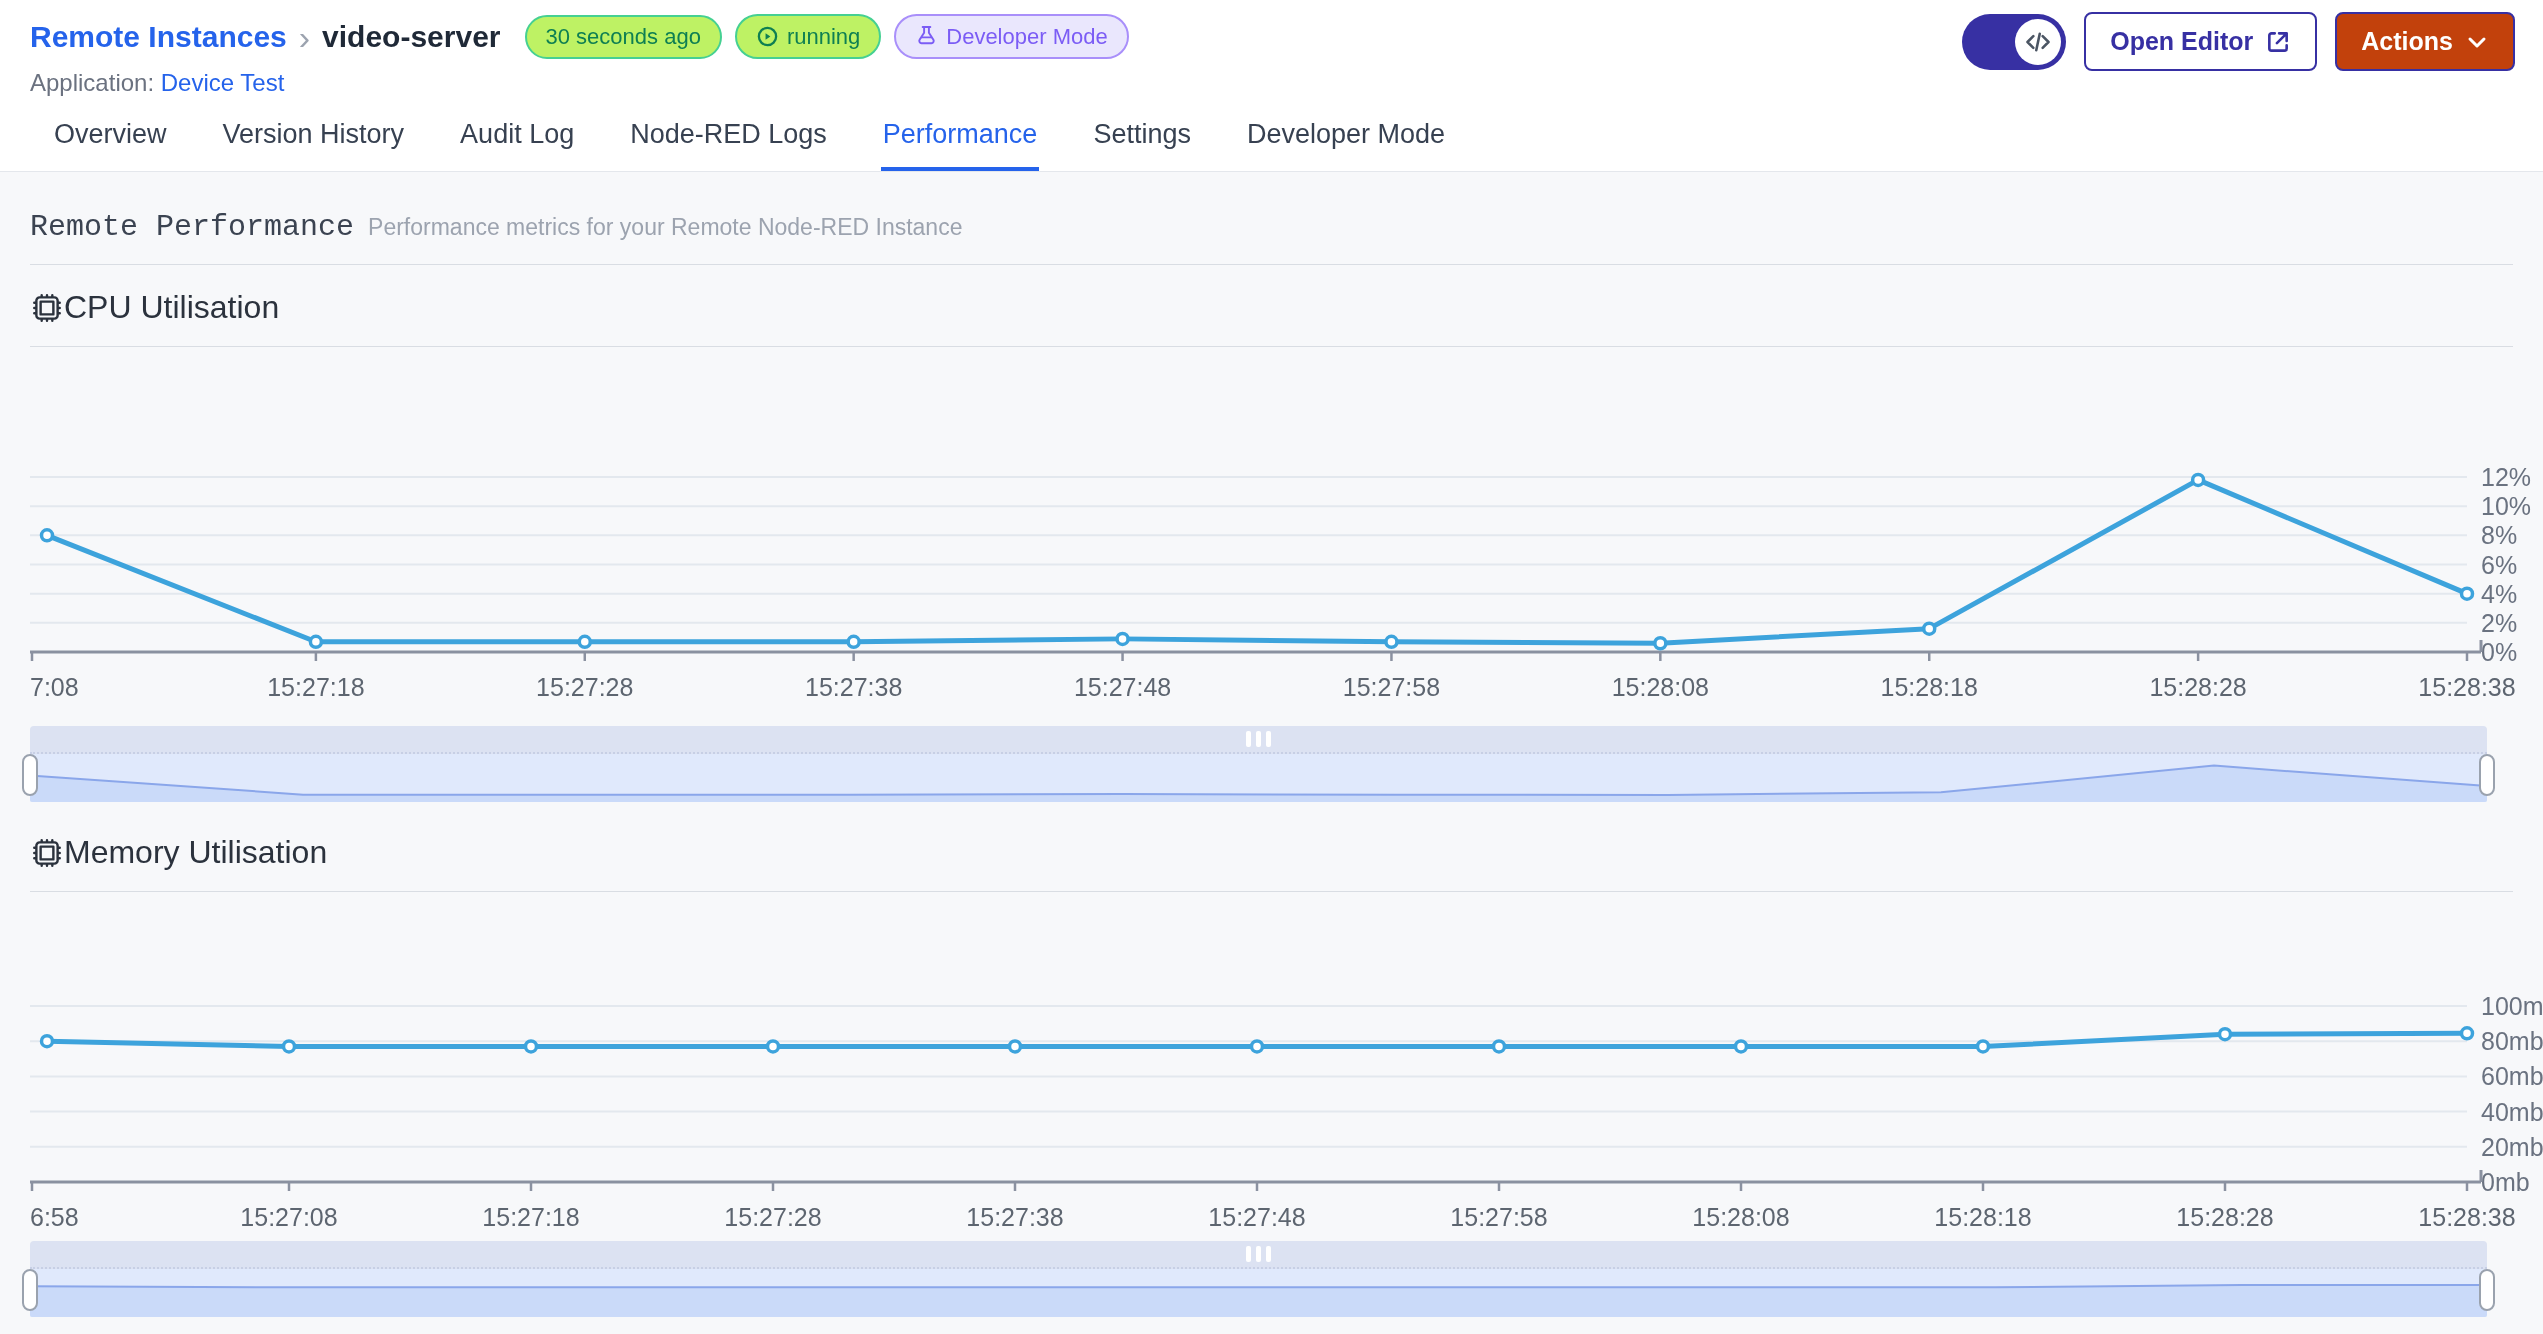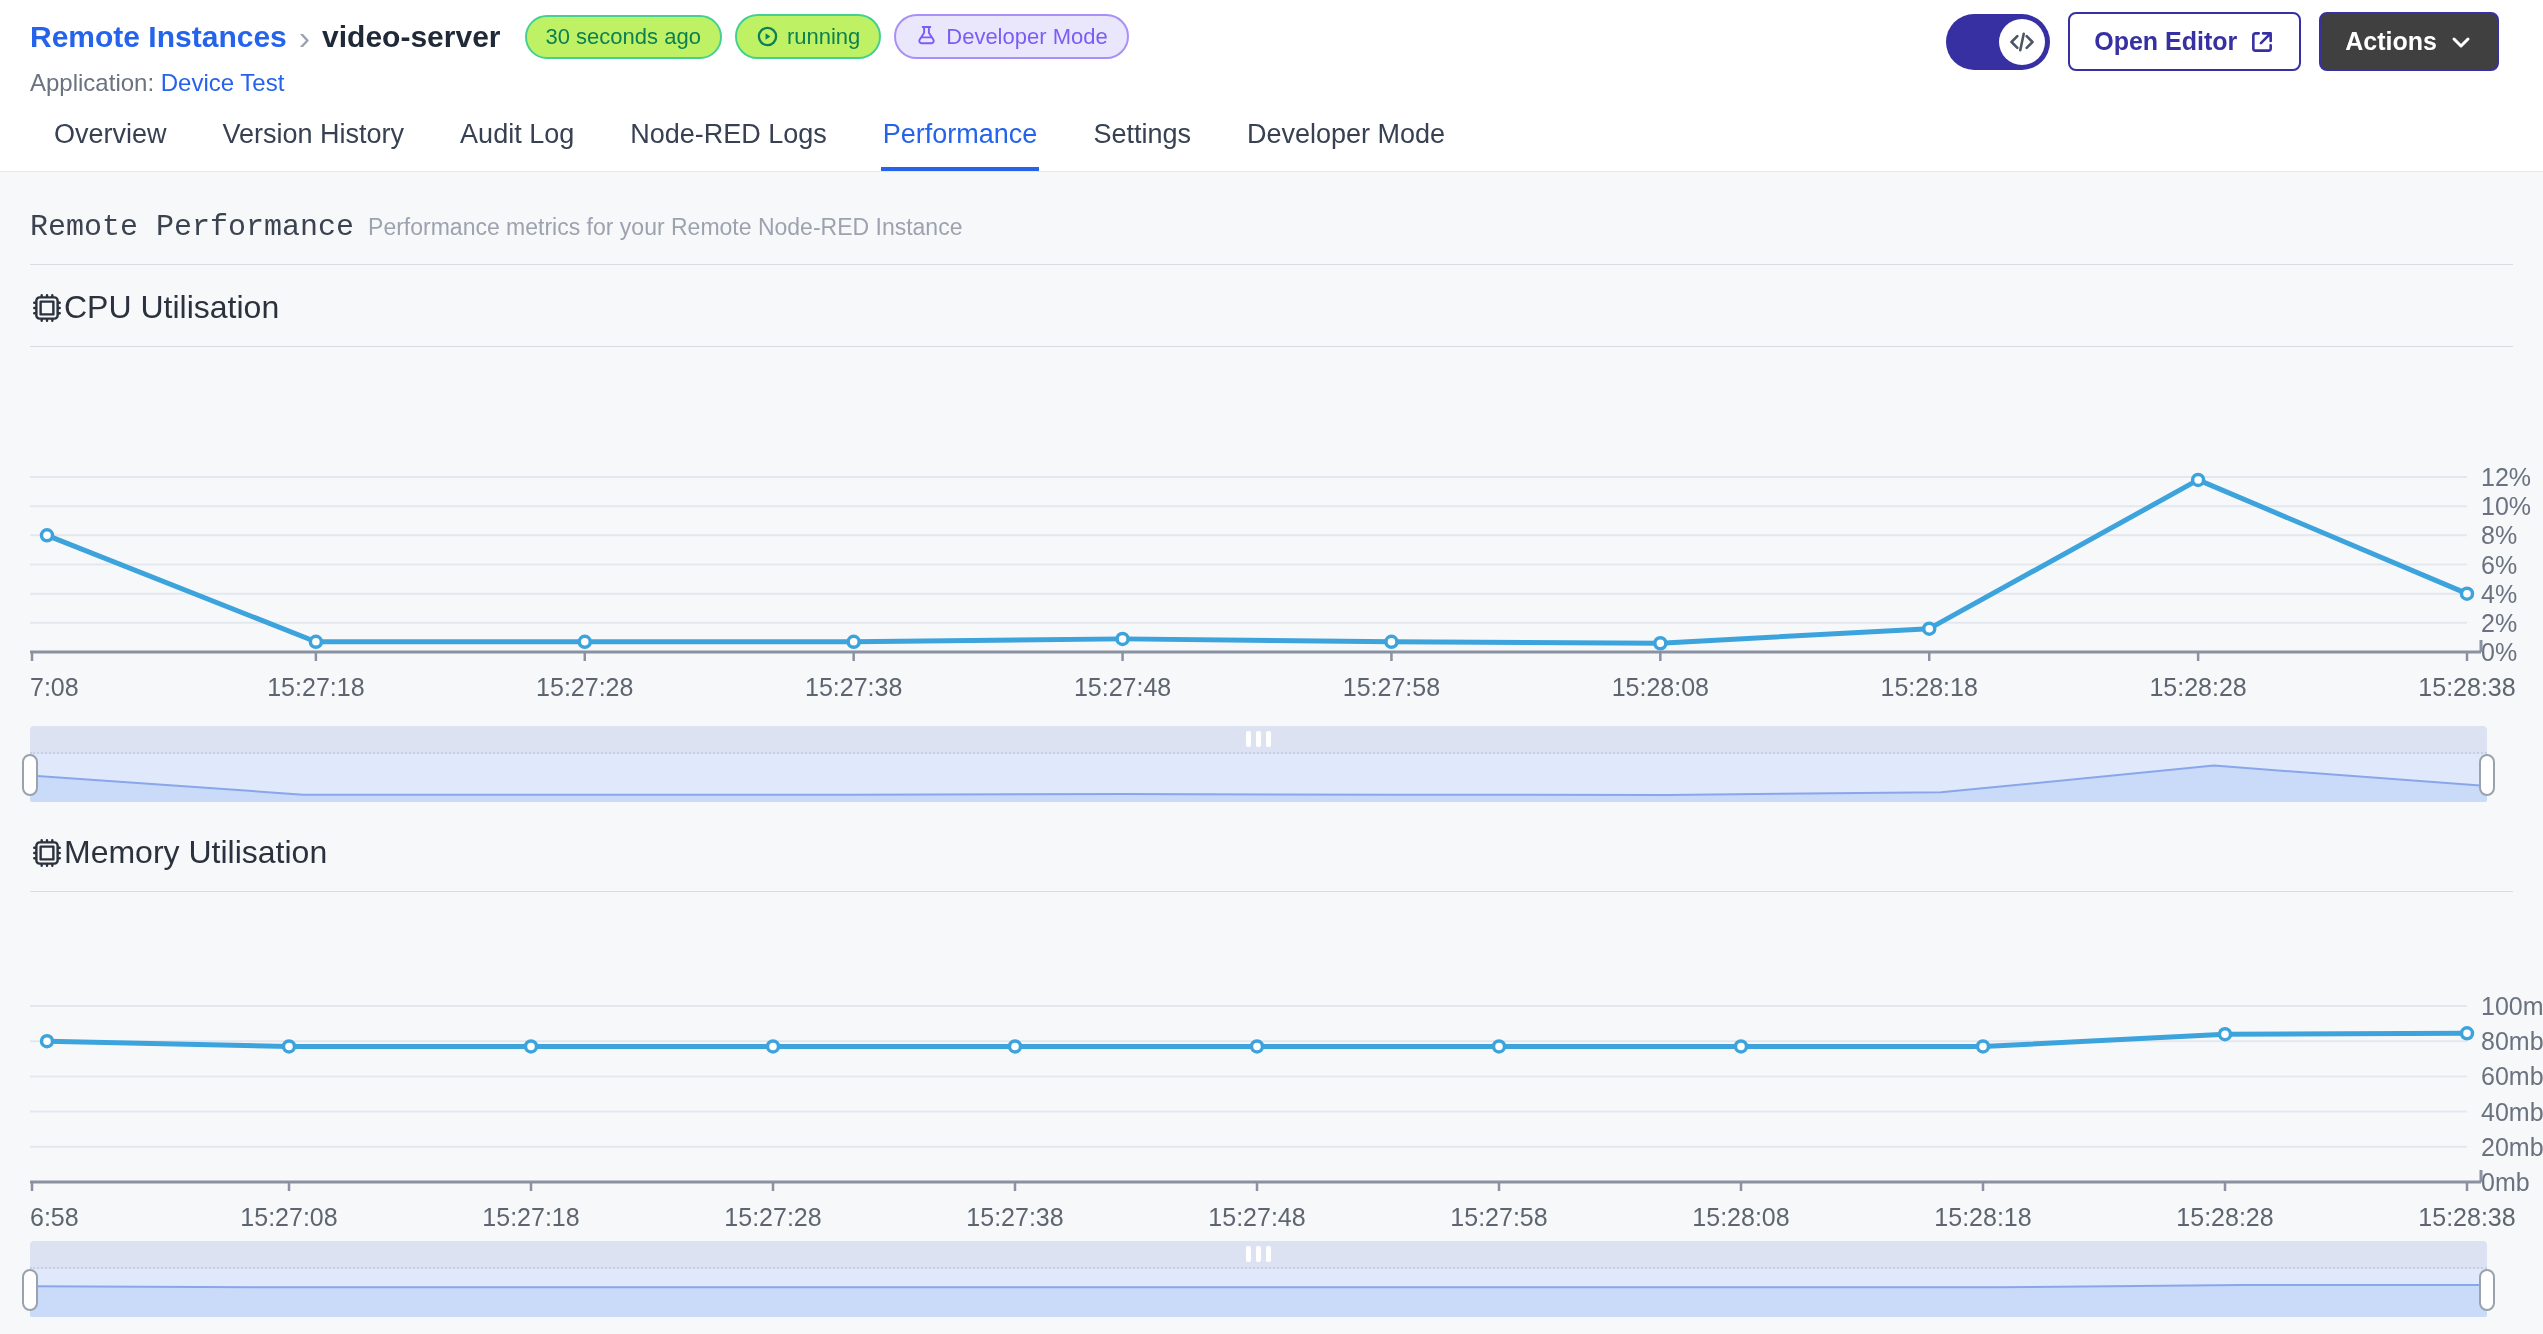--- a/index.html
+++ b/index.html
@@ -14,28 +14,28 @@
   .crumb-current { font-size:30px; font-weight:bold; color:#1f2937; }
   .badges { display:flex; align-items:center; gap:13px; margin-left:24px; }
   .badge { display:flex; align-items:center; gap:8px; font-size:22px; line-height:1;
            padding:9px 19px; border-radius:999px; }
   .badge.green { background:#bef264; border:2px solid #45d092; color:#0e7f52; }
   .badge.purple { background:#eae7fd; border:2px solid #a98ffa; color:#7b5cf5; }
   .badge svg { display:block; }
   .app-row { margin-top:10px; font-size:24px; color:#6b7280; }
   .app-link { color:#2563eb; cursor:pointer; }
 
-  .header-actions { position:absolute; top:12px; right:44px; display:flex; align-items:center; gap:18px; }
+  .header-actions { position:absolute; top:12px; right:28px; display:flex; align-items:center; gap:18px; }
   .dev-toggle { width:104px; height:56px; background:#3730a3; border-radius:999px; position:relative; cursor:pointer; }
   .dev-toggle .knob { position:absolute; top:5px; right:5px; width:46px; height:46px; border-radius:50%;
     background:#fff; display:flex; align-items:center; justify-content:center; }
   .btn { display:flex; align-items:center; gap:12px; font-size:25px; font-weight:bold;
          border-radius:8px; padding:13px 24px; cursor:pointer; }
   .btn-outline { background:#fff; color:#3730a3; border:2px solid #3730a3; }
-  .btn-solid { background:#404040; color:#fff; border:2px solid #3730a3; }
+  .btn-solid { background:#c2410c; color:#fff; border:2px solid #3730a3; }
 
   
   .tabs { background:#fff; padding-left:52px; border-bottom:1px solid #e4e7ec; }
   .tabs ul { list-style:none; display:flex; gap:52px; }
   .tabs li { font-size:27px; color:#374151; padding:16px 2px 17px; cursor:pointer;
              border-bottom:4px solid transparent; }
   .tabs li.active { color:#2563eb; border-bottom-color:#2563eb; }
 
   
   .main { background:#f7f8fa; height:100%; }

